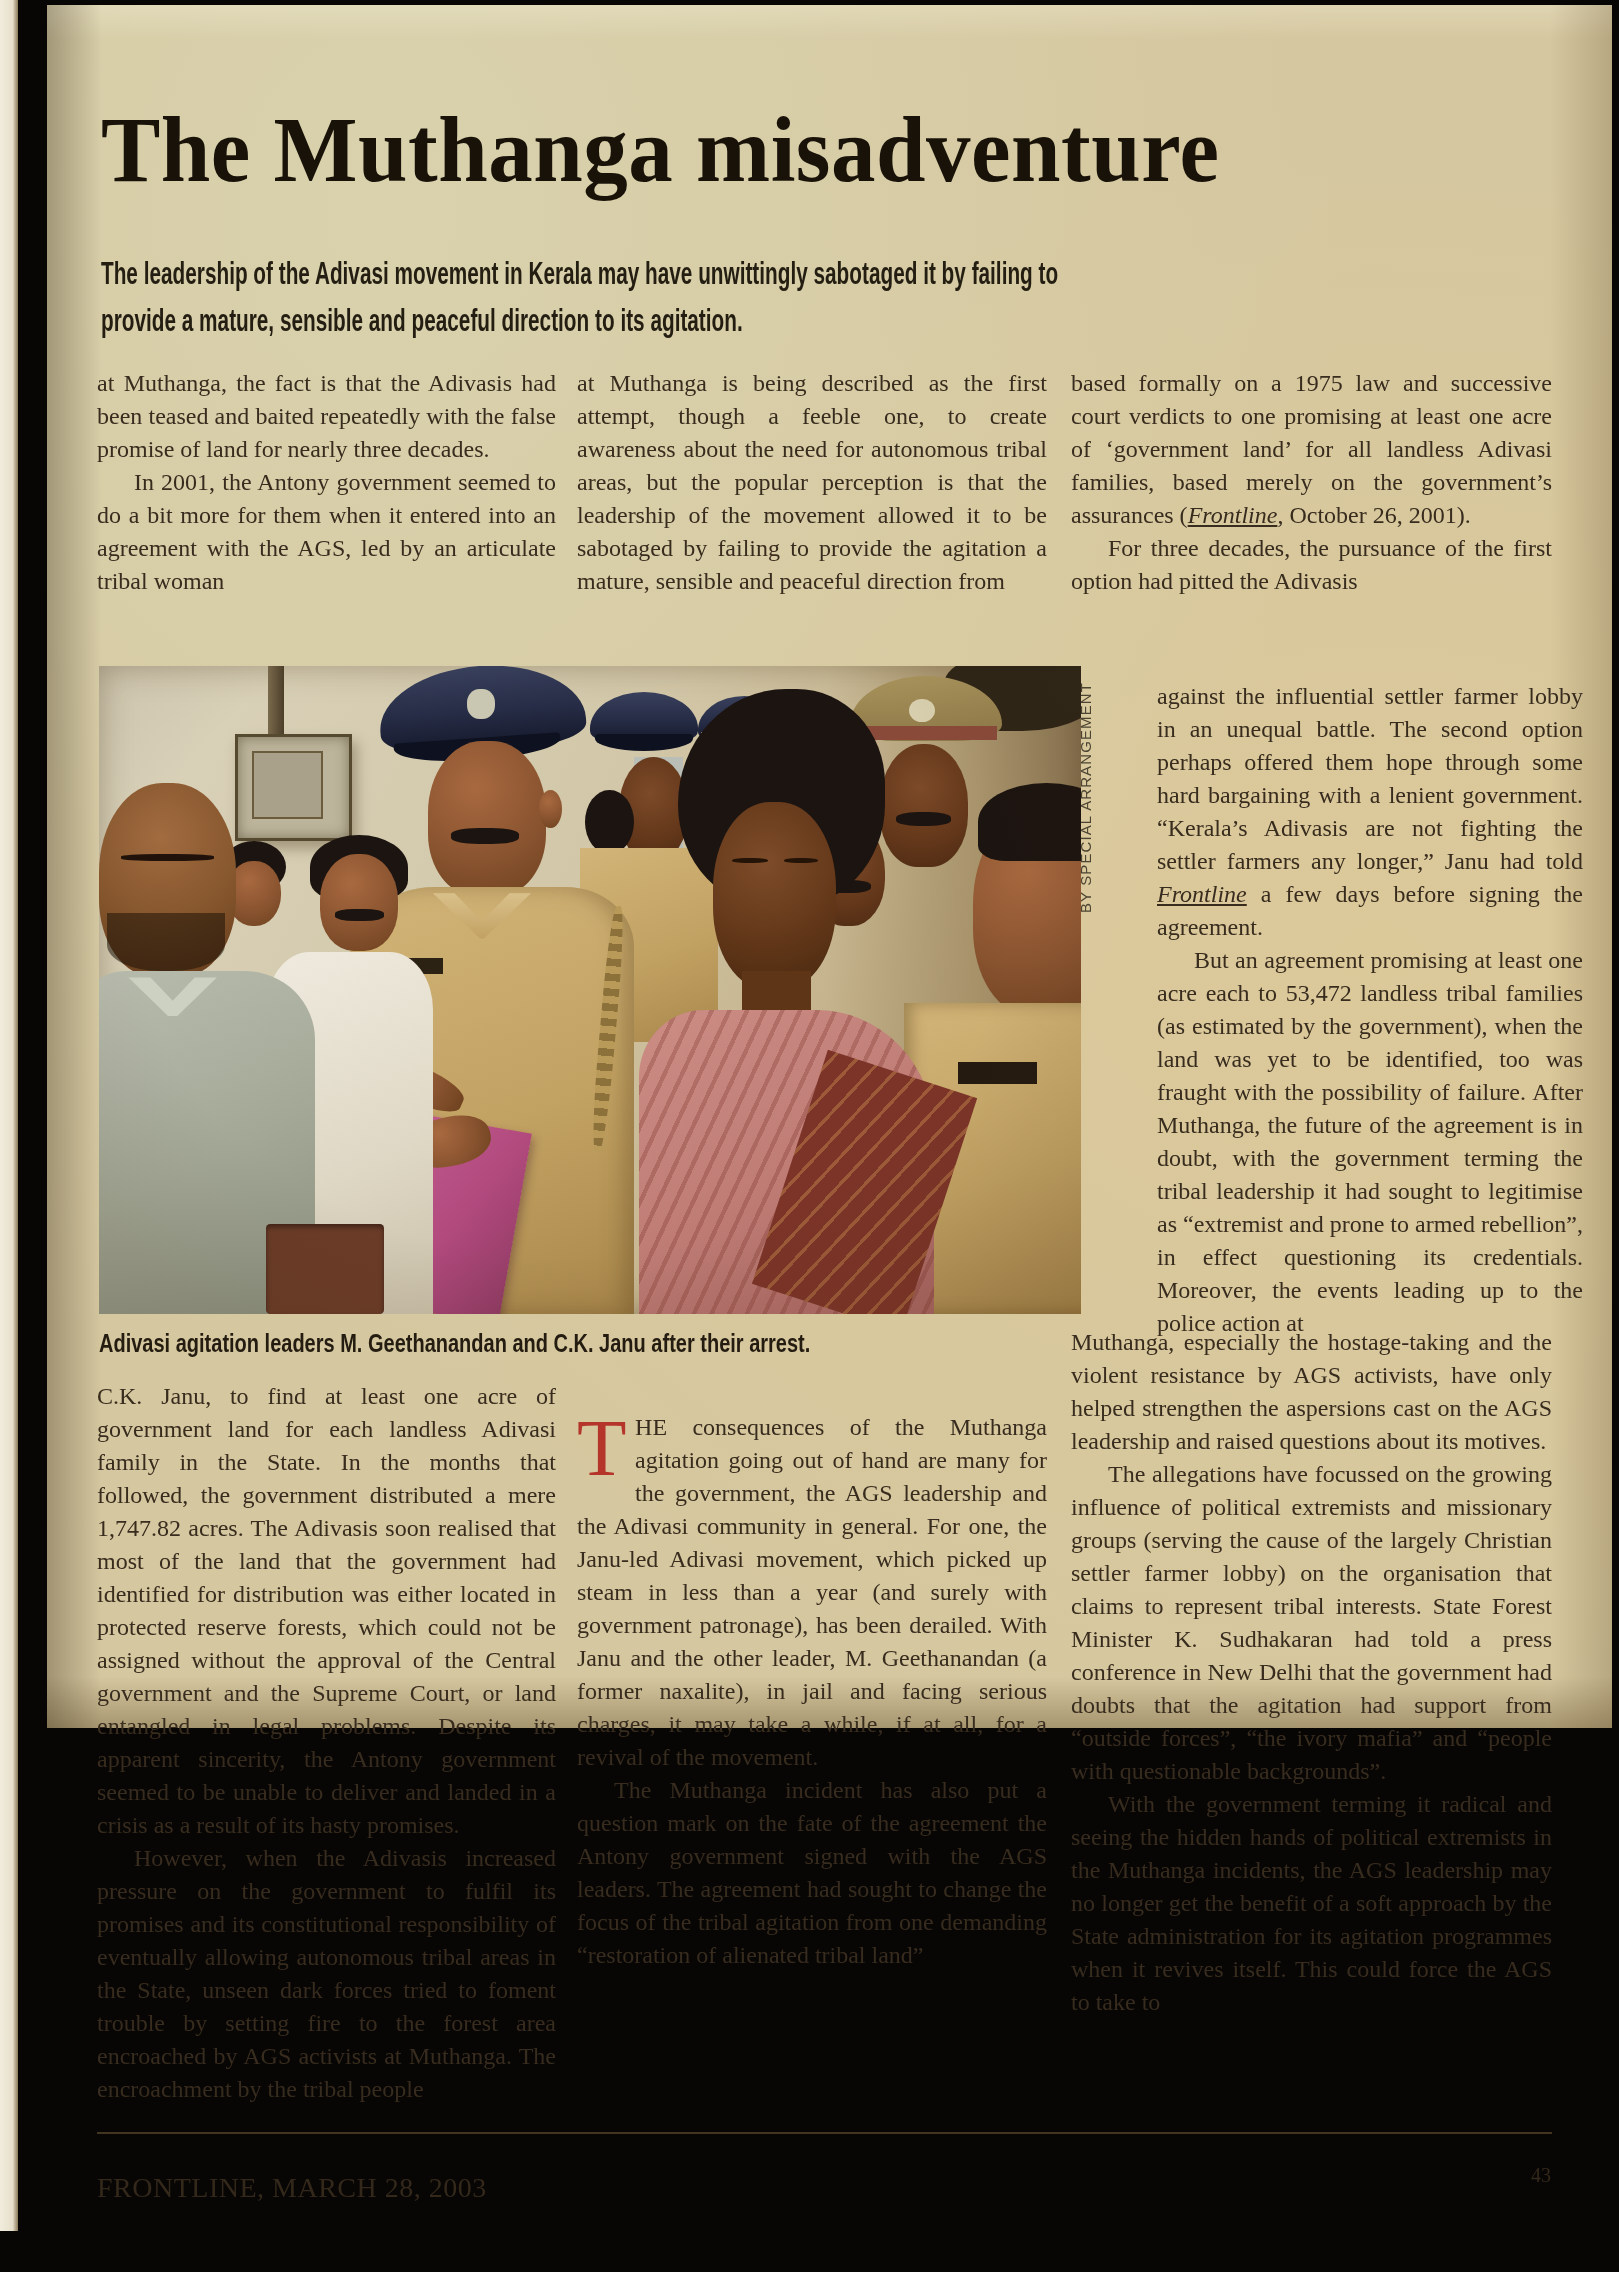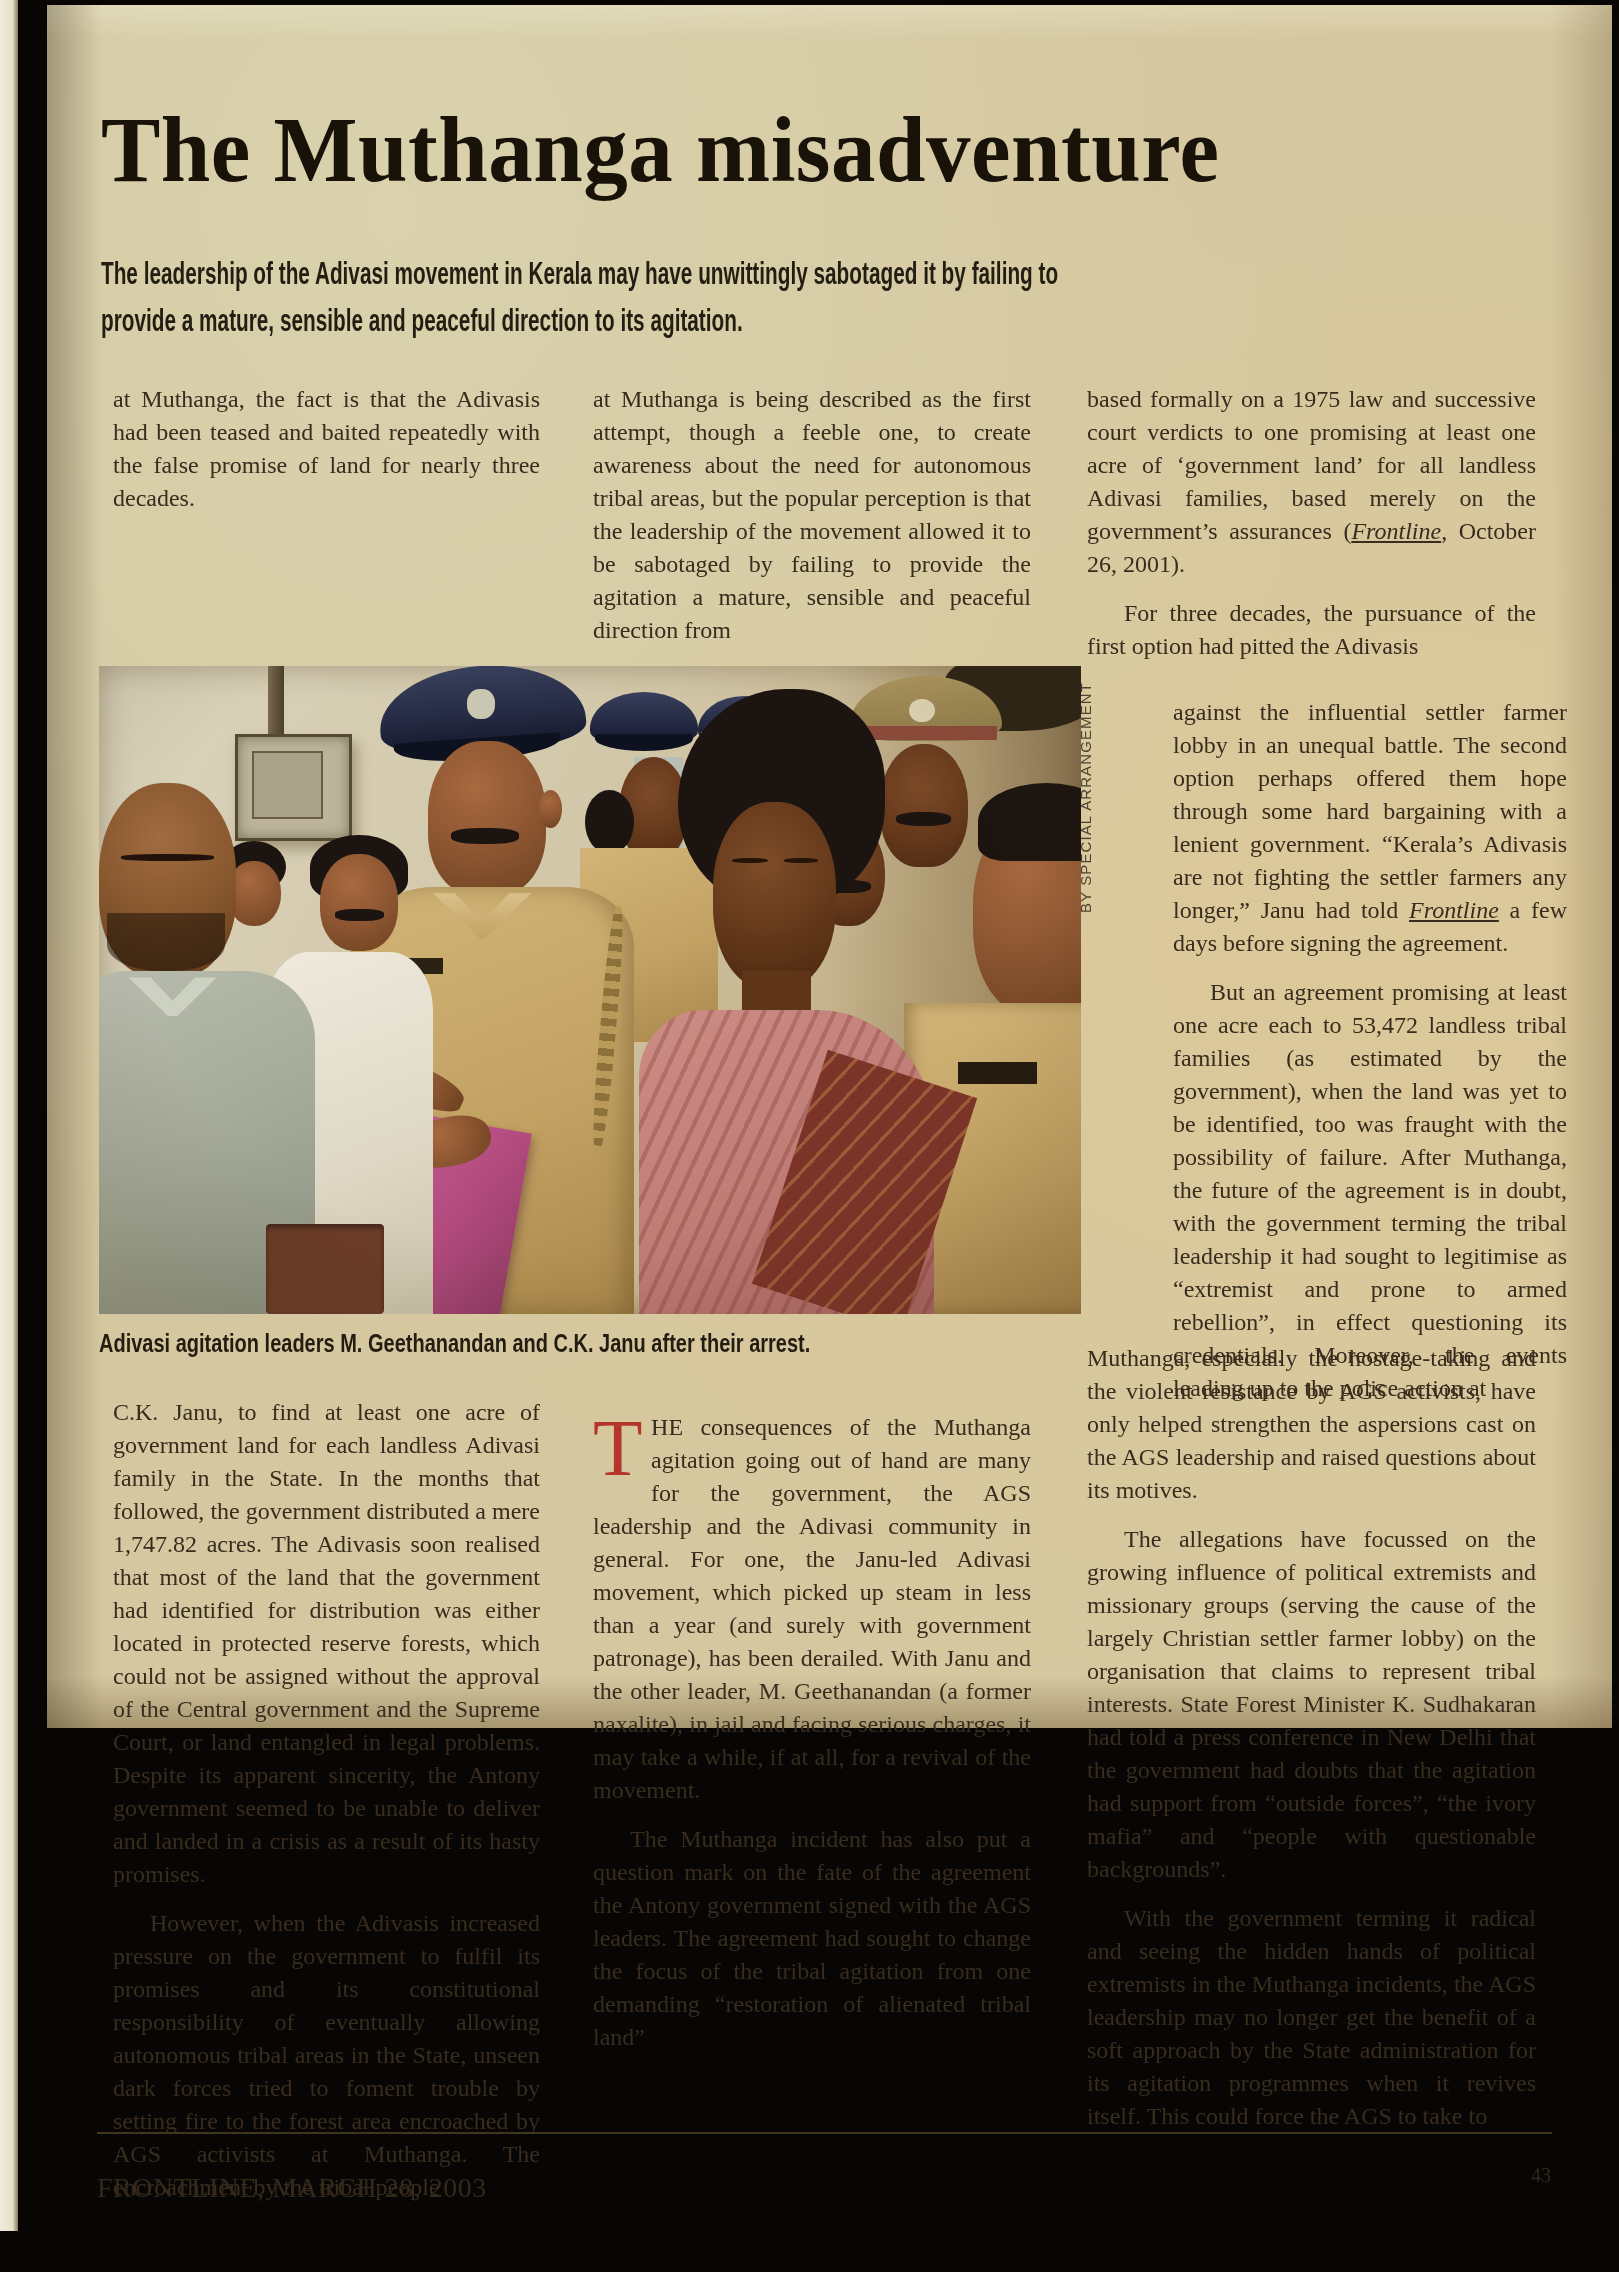--- a/index.html
+++ b/index.html
@@ -30,21 +30,21 @@
     transform:scaleY(1.04);transform-origin:0 0;white-space:nowrap;
   }
   .standfirst{
     position:absolute;left:54px;top:245px;width:1455px;
     font-family:"Liberation Sans",sans-serif;font-weight:bold;
     font-size:31px;line-height:47px;color:#241e12;
     transform:scaleX(.67);transform-origin:0 0;white-space:nowrap;
   }
   
   .col{position:absolute;font-size:24px;line-height:33px;color:#382c1e;text-align:justify;}
-  .col p{margin:16px;}
+  .col p{margin:0;}
   .col p.indent{text-indent:37px;}
   .col p.gap{margin-top:31px;}
   .col i{font-style:italic;text-decoration:underline;}
   .c1t{left:50px;top:362px;width:459px;}
   .c2t{left:530px;top:362px;width:470px;}
   .c3t{left:1024px;top:362px;width:481px;}
   .c3m{left:1110px;top:675px;width:426px;}
   .c1b{left:50px;top:1375px;width:459px;}
   .c2b{left:530px;top:1375px;width:470px;}
   .c3b{left:1024px;top:1321px;width:481px;}
@@ -90,20 +90,21 @@
 
   <h1 class="title">The Muthanga misadventure</h1>
 
   <div class="standfirst">
       <div>The leadership of the Adivasi movement in Kerala may have unwittingly sabotaged it by failing to</div>
       <div>provide a mature, sensible and peaceful direction to its agitation.</div>
     </div>
 
   <div class="col c1t">
       <p><span>at Muthanga, the fact is that the Adivasis had been teased and baited repeatedly with the false promise of land for nearly three decades.</span></p>
+      <p class="indent"><span>In 2001, the Antony government seemed to do a bit more for them when it entered into an agreement with the AGS, led by an articulate tribal woman</span></p>
     </div>
   <div class="col c2t">
       <p><span>at Muthanga is being described as the first attempt, though a feeble one, to create awareness about the need for autonomous tribal areas, but the popular perception is that the leadership of the movement allowed it to be sabotaged by failing to provide the agitation a mature, sensible and peaceful direction from</span></p>
     </div>
   <div class="col c3t">
       <p><span>based formally on a 1975 law and successive court verdicts to one promising at least one acre of ‘government land’ for all landless Adivasi families, based merely on the government’s assurances (</span><i>Frontline</i><span>, October 26, 2001).</span></p>
       <p class="indent"><span>For three decades, the pursuance of the first option had pitted the Adivasis</span></p>
     </div>
   <div class="col c3m">
       <p><span>against the influential settler farmer lobby in an unequal battle. The second option perhaps offered them hope through some hard bargaining with a lenient government. “Kerala’s Adivasis are not fighting the settler farmers any longer,” Janu had told </span><i>Frontline</i><span> a few days before signing the agreement.</span></p>

